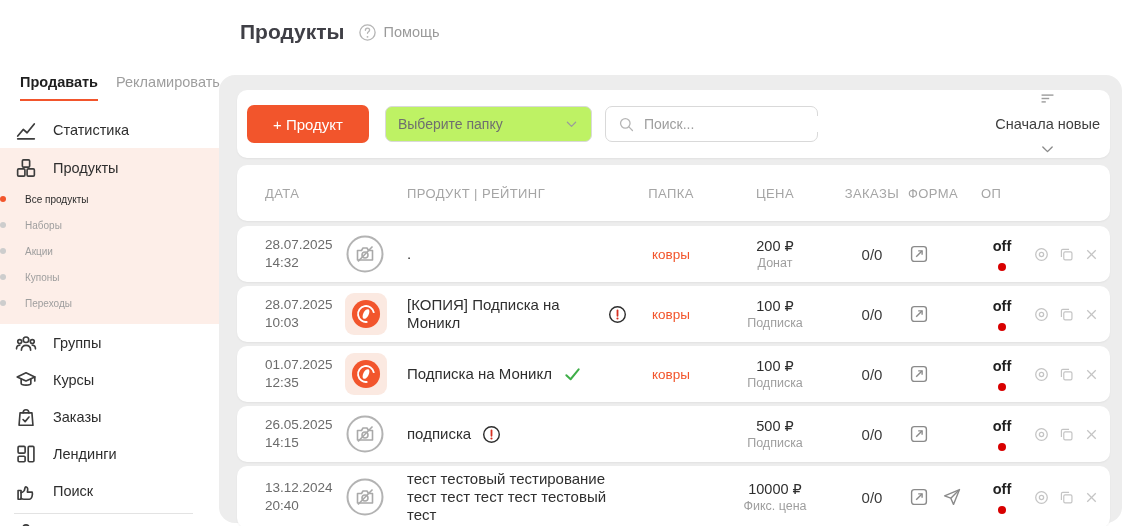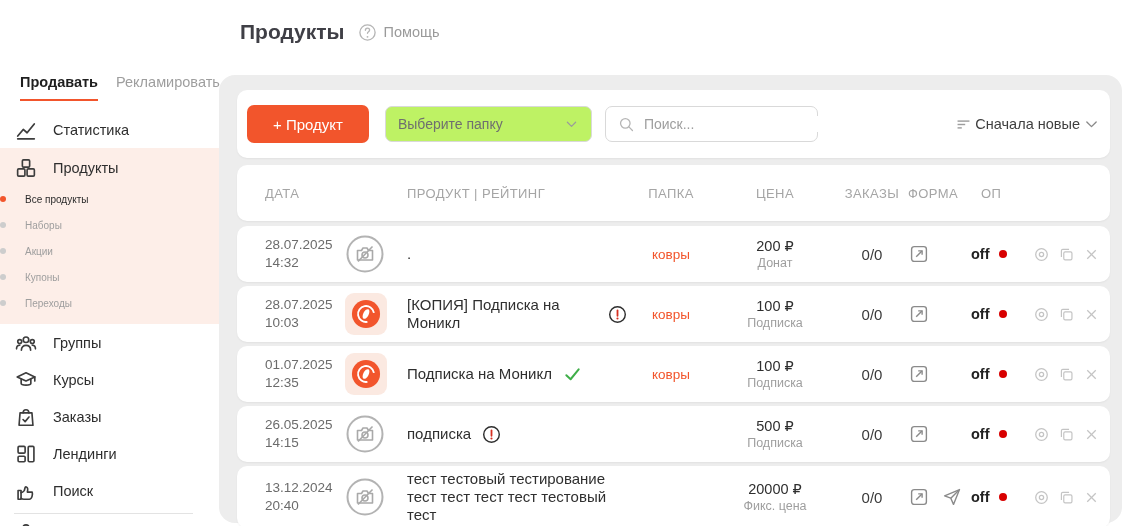--- a/index.html
+++ b/index.html
@@ -42,21 +42,21 @@
   .toolbar { height:68px; display:flex; align-items:center; padding:0 10px; margin-bottom:7px; }
   .btn-add { height:38px; padding:0 26px; background:#F2552C; color:#fff; border:none;
     border-radius:7px; font-size:15px; font-family:inherit; cursor:pointer; }
   .folder-select { margin-left:16px; width:207px; height:36px; border:1px solid #d9d9d9;
     border-radius:7px; display:flex; align-items:center; justify-content:space-between;
     padding:0 12px; color:#6f6f6f; font-size:14px; cursor:pointer; background:#bef264; }
   .search-box { margin-left:13px; width:213px; height:36px; border:1px solid #d9d9d9;
     border-radius:7px; display:flex; align-items:center; gap:9px; padding:0 12px; background:#fff; }
   .search-box input { border:none; outline:none; flex:1; font-size:14px; font-family:Liberation Sans, sans-serif; color:#444; }
   .search-box input::placeholder { color:#9e9e9e; }
-  .sort { margin-left:auto; display:flex; align-items:center; gap:3px; cursor:pointer; }
+  .sort { margin-left:auto; display:flex; align-items:center; gap:9px; cursor:pointer;flex-direction:column; }
   .sort .lbl { font-size:14.5px; color:#3f3f3f; }
 
   
   .tgrid { display:grid; grid-template-columns:80px 62px 226px 76px 132px 62px 66px 64px 1fr;
     align-items:center; padding:0 14px 0 28px; }
   .thead { height:56px; margin-bottom:5px; color:#a5a5a5; font-size:13px; letter-spacing:.4px; }
   .th.c { text-align:center; } .th.pl { padding-left:12px; } .th.pl4 { padding-left:5px; }
   .trow { height:56px; margin-bottom:4px; cursor:pointer; }
   .trow.tall { height:62px; }
   .cell-date { color:#6b6b6b; font-size:13.5px; line-height:1.35; }
@@ -66,21 +66,21 @@
   .cell-title { display:flex; align-items:center; gap:11px; font-size:15px; color:#2f2f2f;
     line-height:1.22; padding-right:6px; }
   .cell-folder { text-align:center; font-size:13.5px; }
   .cell-folder span { color:#F2552C; cursor:pointer; }
   .cell-price { text-align:center; }
   .price-main { font-size:14.5px; color:#2f2f2f; }
   .price-sub { font-size:12.5px; color:#9e9e9e; margin-top:2px; }
   .cell-orders { text-align:center; font-size:15px; color:#3a3a3a; }
   .cell-form { display:flex; align-items:center; gap:13px; padding-left:6px; color:#8a8a8a; }
   .cell-form .fic { width:20px; height:20px; cursor:pointer; color:#8a8a8a; }
-  .cell-op { display:flex; align-items:center; gap:9px; padding-left:2px; }
+  .cell-op { display:flex; align-items:center; gap:9px; padding-left:2px;flex-direction:column; }
   .op-lbl { font-size:14.5px; font-weight:700; color:#222; }
   .op-dot { width:8px; height:8px; border-radius:50%; background:#D80000; }
   .cell-actions { display:flex; align-items:center; justify-content:flex-end; gap:8px; color:#c4c4c4; }
   .aic { width:17px; height:17px; cursor:pointer; color:#c4c4c4; }
   .status-ic { width:19px; height:19px; flex:0 0 19px; }
 </style>
 </head>
 <body>
 
 <svg width="0" height="0" style="position:absolute">
@@ -554,21 +554,21 @@
     </div>
     <div><span>
       <svg class="thumb">
             <use href="#sym-noimg"></use>
           </svg></span></div>
     <div class="cell-title">
         <span>тест тестовый тестирование тест тест тест тест тестовый тест</span>
       </div>
     <div class="cell-folder"><span></span></div>
     <div class="cell-price">
-      <div class="price-main">20000 ₽</div>
+      <div class="price-main">10000 ₽</div>
       <div class="price-sub">Фикс. цена</div>
     </div>
     <div class="cell-orders">0/0</div>
     <div class="cell-form">
       <span class="fic">
         <svg width="20" height="20">
             <use href="#sym-form"></use>
           </svg>
         </span>
       <span class="fic">

